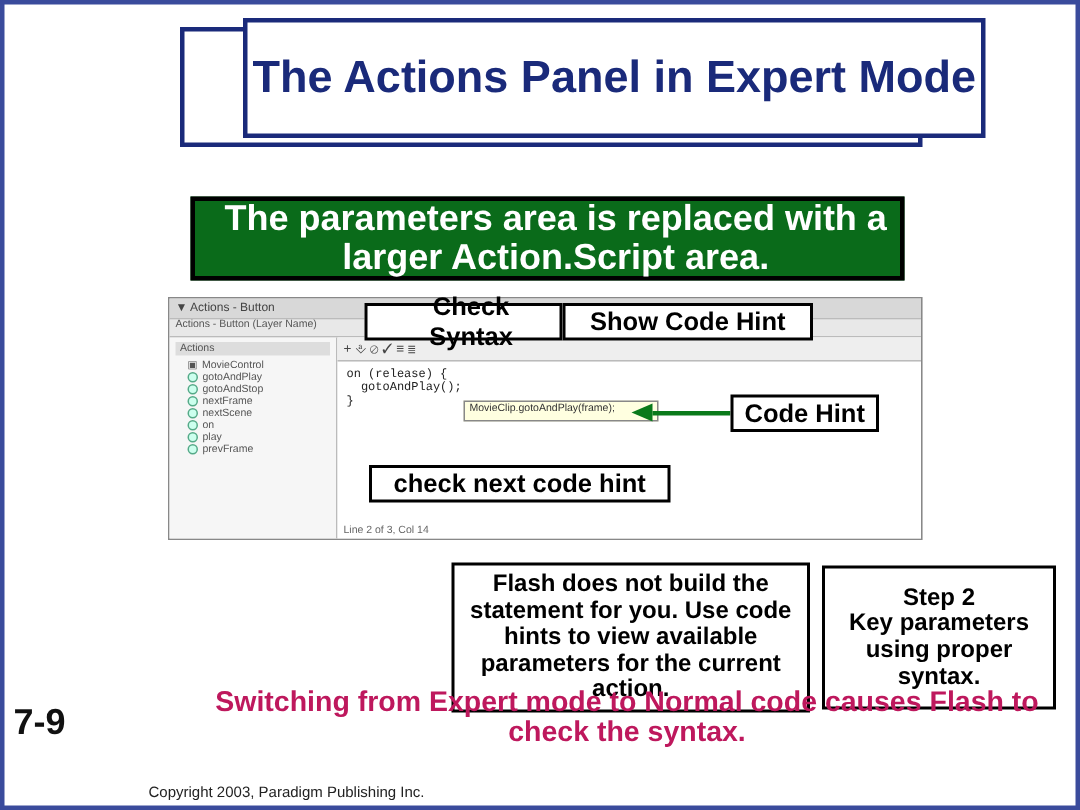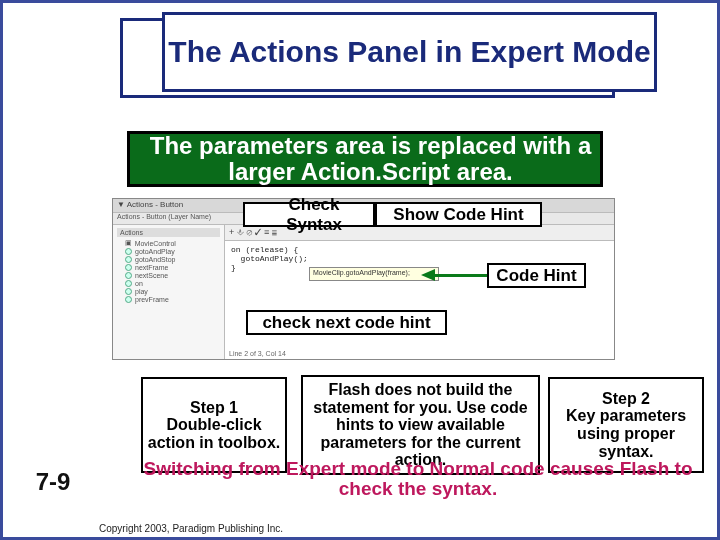--- a/index.html
+++ b/index.html
@@ -107,21 +107,21 @@
     width: 0; height: 0; cursor: pointer;
   }
   .nav-prev { border-top: 10px solid transparent; border-bottom: 10px solid transparent; border-right: 16px solid #d2a82a; }
   .nav-next { border-top: 10px solid transparent; border-bottom: 10px solid transparent; border-left: 16px solid #d2a82a; }
   .nav-prev, .nav-next { filter: drop-shadow(0 0 0.6px #7a5a00); }
   .nav-obj  {
     border: 1px solid #333; font-size: 10px; font-weight: bold; padding: 2px 4px;
     background: #fff; cursor: pointer;
   }
   .nav-page {
-    margin-top: 3px; font-size: 24px; font-weight: bold; color: #111; text-align: center;
+    margin-top: 3px; font-size: 24px; font-weight: bold; color: #111; 
   }
 </style>
 </head>
 <body>
 
 <div class="slide">
 
   <div class="title-wrap">
     <div class="title-shadow"></div>
     <div class="title-box">
@@ -184,24 +184,20 @@
   </div>
 
   <div class="lab lab-cs">Check Syntax</div>
   <div class="lab lab-sch">Show Code Hint</div>
   <div class="lab lab-ch">Code Hint</div>
   <div class="lab lab-snch">check next code hint</div>
 
   <div class="arrow-line" style="left:432px; top:271px; width:52px;"></div>
   <div class="arrow-head" style="left:418px; top:266px;"></div>
 
-  <div class="box box-step1">
-    <span style="white-space:pre-line">Step 1
-Double-click action in toolbox.</span>
-  </div>
   <div class="box box-mid">
     <span>Flash does not build the statement for you. Use code hints to view available parameters for the current action.</span>
   </div>
   <div class="box box-step2">
     <span style="white-space:pre-line">Step 2
 Key parameters using proper syntax.</span>
   </div>
 
   <div class="switch">Switching from Expert mode to Normal code causes Flash to check the syntax.</div>
   <div class="copyright">Copyright 2003, Paradigm Publishing Inc.</div>

